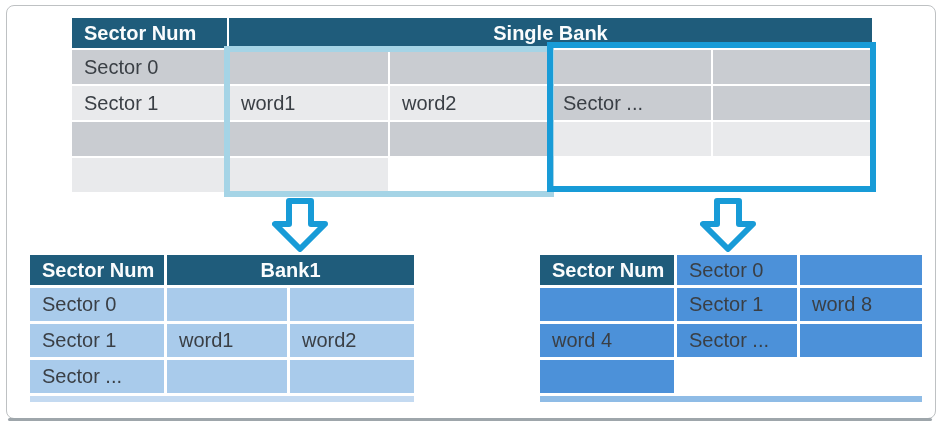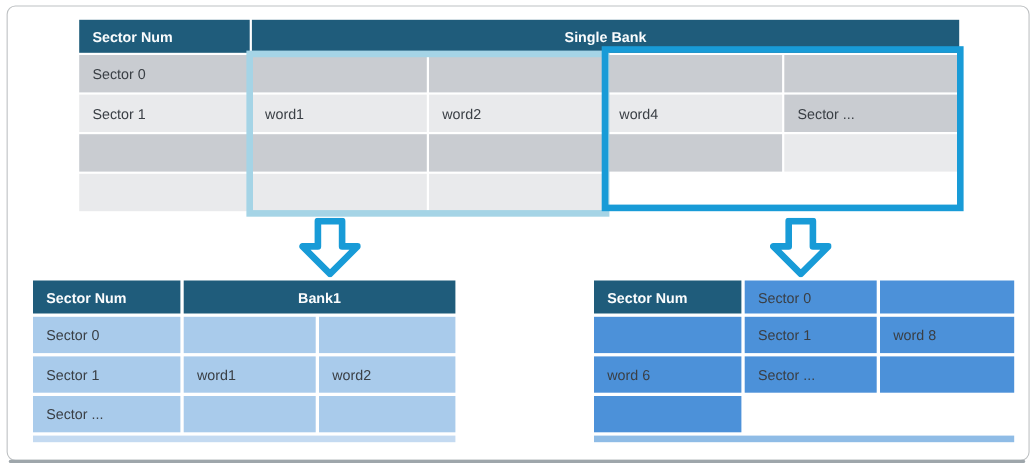--- a/index.html
+++ b/index.html
@@ -9,21 +9,21 @@
   }
   .frame{
     position:absolute;left:6px;top:5px;right:6px;bottom:9px;
     border:1.5px solid var(--frame-border);border-radius:8px;pointer-events:none;
   }
   .frame-shadow{
     position:absolute;left:8px;right:10px;bottom:7px;height:3px;
     background:var(--frame-shadow);border-radius:2px;
   }
   .tbl{position:absolute;display:grid;}
-  .cell{display:flex;align-items:center;font-size:13px;overflow:hidden;white-space:nowrap;}
+  .cell{display:flex;align-items:center;font-size:20px;overflow:hidden;white-space:nowrap;}
   .cell.pad{padding-left:12px;}
   .th{background:var(--header-teal);color:var(--header-text);font-weight:bold;}
   .center{justify-content:center;padding-left:0;}
   
   .top-table{
     left:72px;top:18px;width:800px;height:174px;
     grid-template-columns:155px 159px 159px 160px 159px;
     grid-template-rows:30px 34px 34px 34px 34px;
     gap:2px;
   }
@@ -65,21 +65,20 @@
 
     <div class="cell pad row-dark">Sector 0</div>
     <div class="cell pad row-dark"></div>
     <div class="cell pad row-dark"></div>
     <div class="cell pad row-dark"></div>
     <div class="cell pad row-dark"></div>
 
     <div class="cell pad row-light">Sector 1</div>
     <div class="cell pad row-light">word1</div>
     <div class="cell pad row-light">word2</div>
-    <div class="cell pad row-light">word4</div>
 
     <div class="cell pad row-dark">Sector ...</div>
     <div class="cell pad row-dark"></div>
     <div class="cell pad row-dark"></div>
     <div class="cell pad row-dark"></div>
     <div class="cell pad row-dark"></div>
 
     <div class="cell pad row-light"></div>
     <div class="cell pad row-light"></div>
     <div class="cell pad row-light"></div>
@@ -117,21 +116,21 @@
 
   <div class="tbl bank-table bank2">
     <div class="cell th pad">Sector Num</div>
 
     <div class="cell pad bank2-row">Sector 0</div>
     <div class="cell pad bank2-row"></div>
     <div class="cell pad bank2-row"></div>
 
     <div class="cell pad bank2-row">Sector 1</div>
     <div class="cell pad bank2-row">word 8</div>
-    <div class="cell pad bank2-row">word 6</div>
+    <div class="cell pad bank2-row">word 4</div>
 
     <div class="cell pad bank2-row">Sector ...</div>
     <div class="cell pad bank2-row"></div>
     <div class="cell pad bank2-row"></div>
 
     <div class="cell bank2-sliver"></div>
   </div>
 </div>
 
 </body></html>

